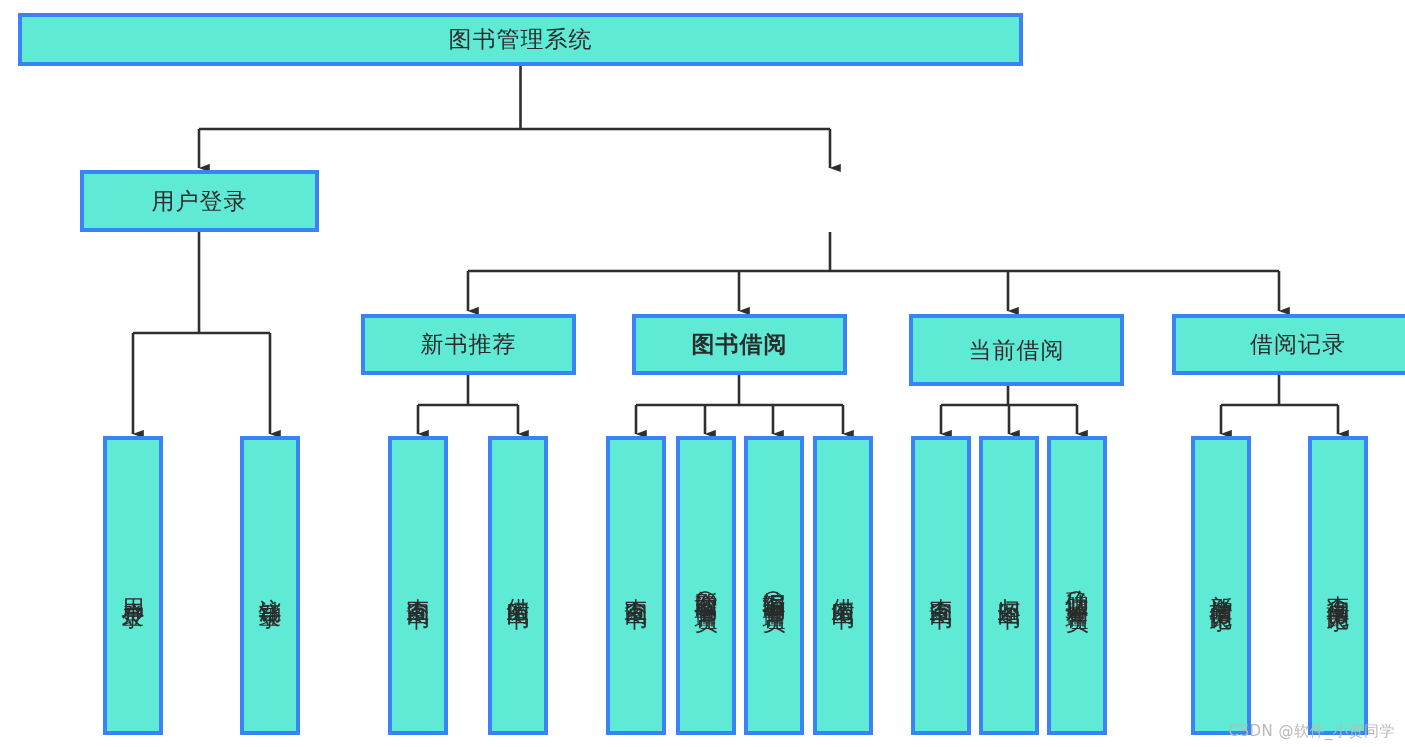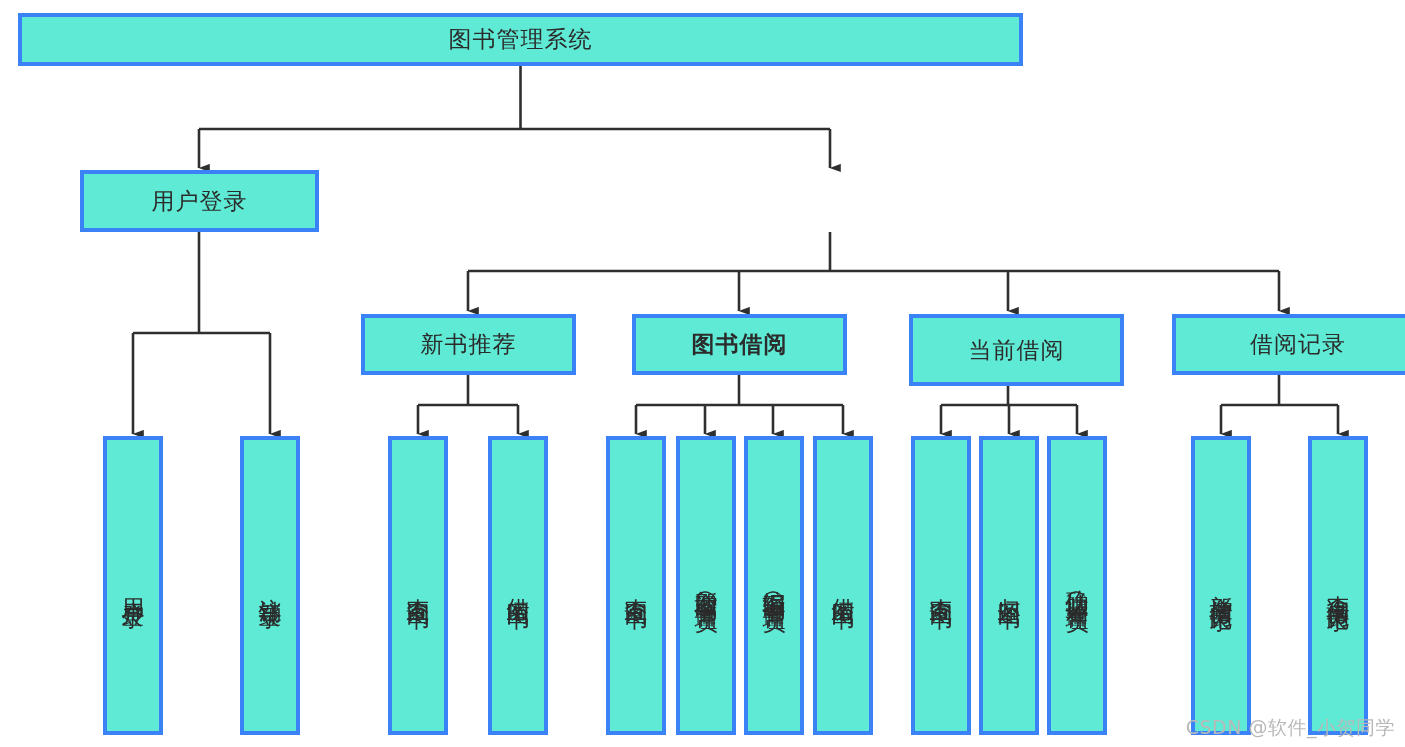--- a/index.html
+++ b/index.html
@@ -51,21 +51,21 @@
     line-height: 1.18;
     letter-spacing: 3px;
     white-space: normal;
     max-height: 100%;
     text-align: center;
   }
   .watermark {
     position: absolute;
     right: 10px;
     bottom: 6px;
-    font-size: 19px;
+    font-size: 15px;
     color: #b9b9b9;
     letter-spacing: 0.5px;
     white-space: nowrap;
   }
 </style>
 </head>
 <body>
 
 <div id="canvas">
 

